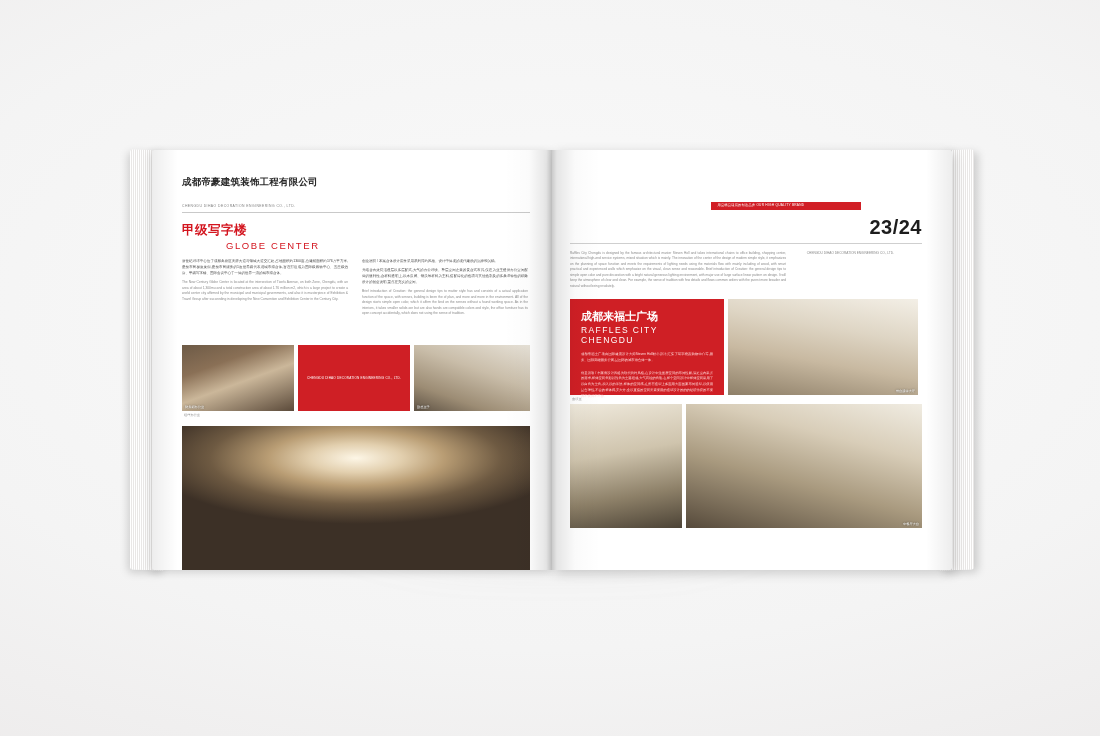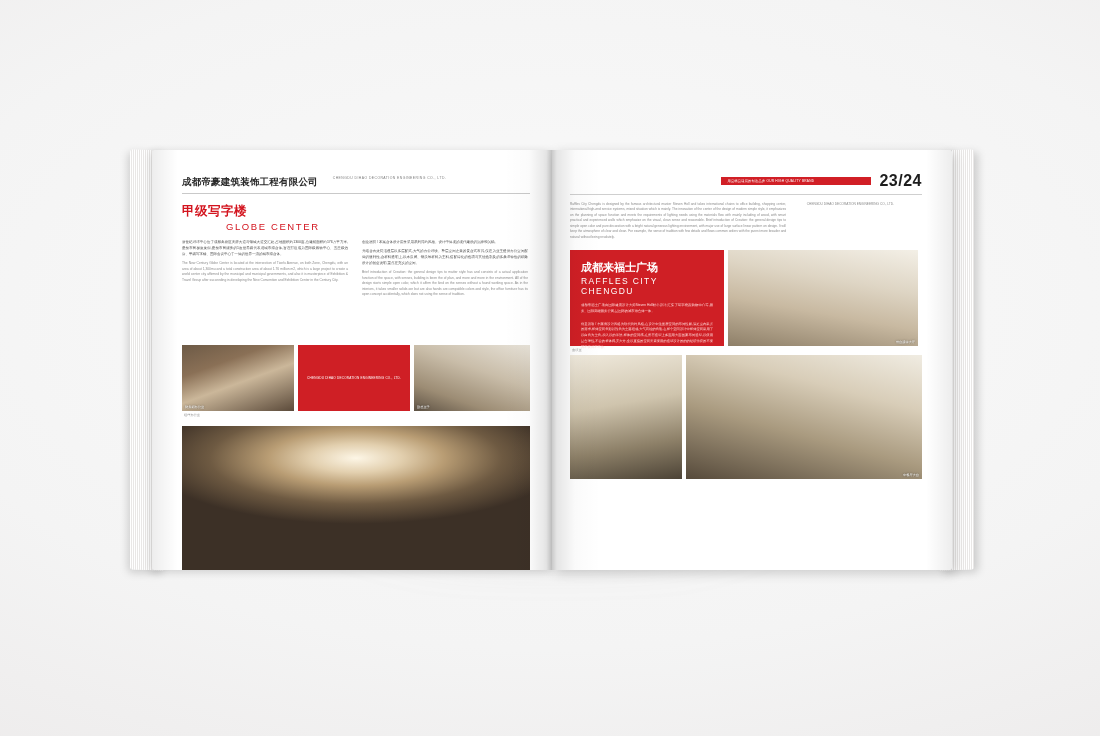--- a/index.html
+++ b/index.html
@@ -52,21 +52,21 @@
   .block{position:absolute;top:0;width:34px;height:420px;
     background:repeating-linear-gradient(to right,#ffffff 0 1px,#e9e7e6 1px 2px);
   }
   .block.l{left:-22px;transform:skewY(2deg);border-radius:3px 0 0 3px;
      box-shadow:-2px 3px 8px rgba(0,0,0,.17);}
   .block.r{left:788px;transform:skewY(-2deg);border-radius:0 3px 3px 0;
      box-shadow:4px 3px 9px rgba(0,0,0,.17);}
 
   
   .lp{position:absolute;inset:0;padding:26px 22px 16px 30px;box-sizing:border-box;}
-  .logo-row{display:flex;gap:15px;}
+  .logo-row{display:flex;flex-direction:column;gap:15px;}
   .logo-cn{font-size:9.5px;color:#2a2a2a;letter-spacing:.2px;font-weight:bold;}
   .logo-en{font-size:3.4px;color:#7d7d7d;letter-spacing:.45px;}
   .rule{height:1px;background:#c9c9c9;margin:4px 0 9px;}
 
   .title-cn{color:#d3141e;font-size:12.5px;font-weight:bold;letter-spacing:.5px;}
   .title-en{color:#d3141e;font-size:9.5px;letter-spacing:1.6px;margin-top:1px;margin-left:44px;}
 
   .cols{display:flex;gap:14px;margin-top:7px;}
   .col{width:166px;}
   .body-cn{font-size:3.5px;line-height:1.72;color:#4a4a4a;text-align:justify;}
@@ -82,21 +82,21 @@
   .redbox{background:#cf1f25;color:#fff;display:flex;align-items:center;justify-content:center;}
   .redbox span{font-size:3.1px;line-height:1.5;text-align:center;letter-spacing:.2px;}
 
   .row2{margin-top:9px;height:146px;display:flex;gap:4px;}
 
   
   .rp{position:absolute;inset:0;padding:22px 30px 16px 18px;box-sizing:border-box;}
   .rhead{display:flex;justify-content:flex-end;align-items:center;gap:8px;}
   .rbar{width:150px;height:8px;background:linear-gradient(to right,#d11f26,#d11f26);position:relative;}
   .rbar em{position:absolute;left:6px;top:1.6px;font-style:normal;font-size:3.2px;color:#fff;letter-spacing:.25px;}
-  .pageno{font-size:16px;font-weight:bold;color:#1d1d1d;letter-spacing:.5px;}
+  .pageno{font-size:20px;font-weight:bold;color:#1d1d1d;letter-spacing:.5px;margin-top:44px;}
   .rrule{height:1px;background:#cfcfcf;margin:4px 0 0;}
   .r-en{font-size:3.2px;color:#8a8a8a;line-height:1.7;text-align:justify;}
   .r-co{font-size:3.2px;color:#8a8a8a;line-height:1.6;text-align:right;}
 
   .rtitle-cn{color:#fff;font-size:11px;font-weight:bold;}
   .rtitle-en{color:#fff;font-size:8.5px;letter-spacing:1.4px;margin-top:1px;}
   .redpanel{background:#cf1f25;padding:10px 11px;box-sizing:border-box;}
   .redpanel .p{font-size:3.3px;line-height:1.75;color:#ffdada;margin-top:7px;text-align:justify;}
 </style>
 </head>

